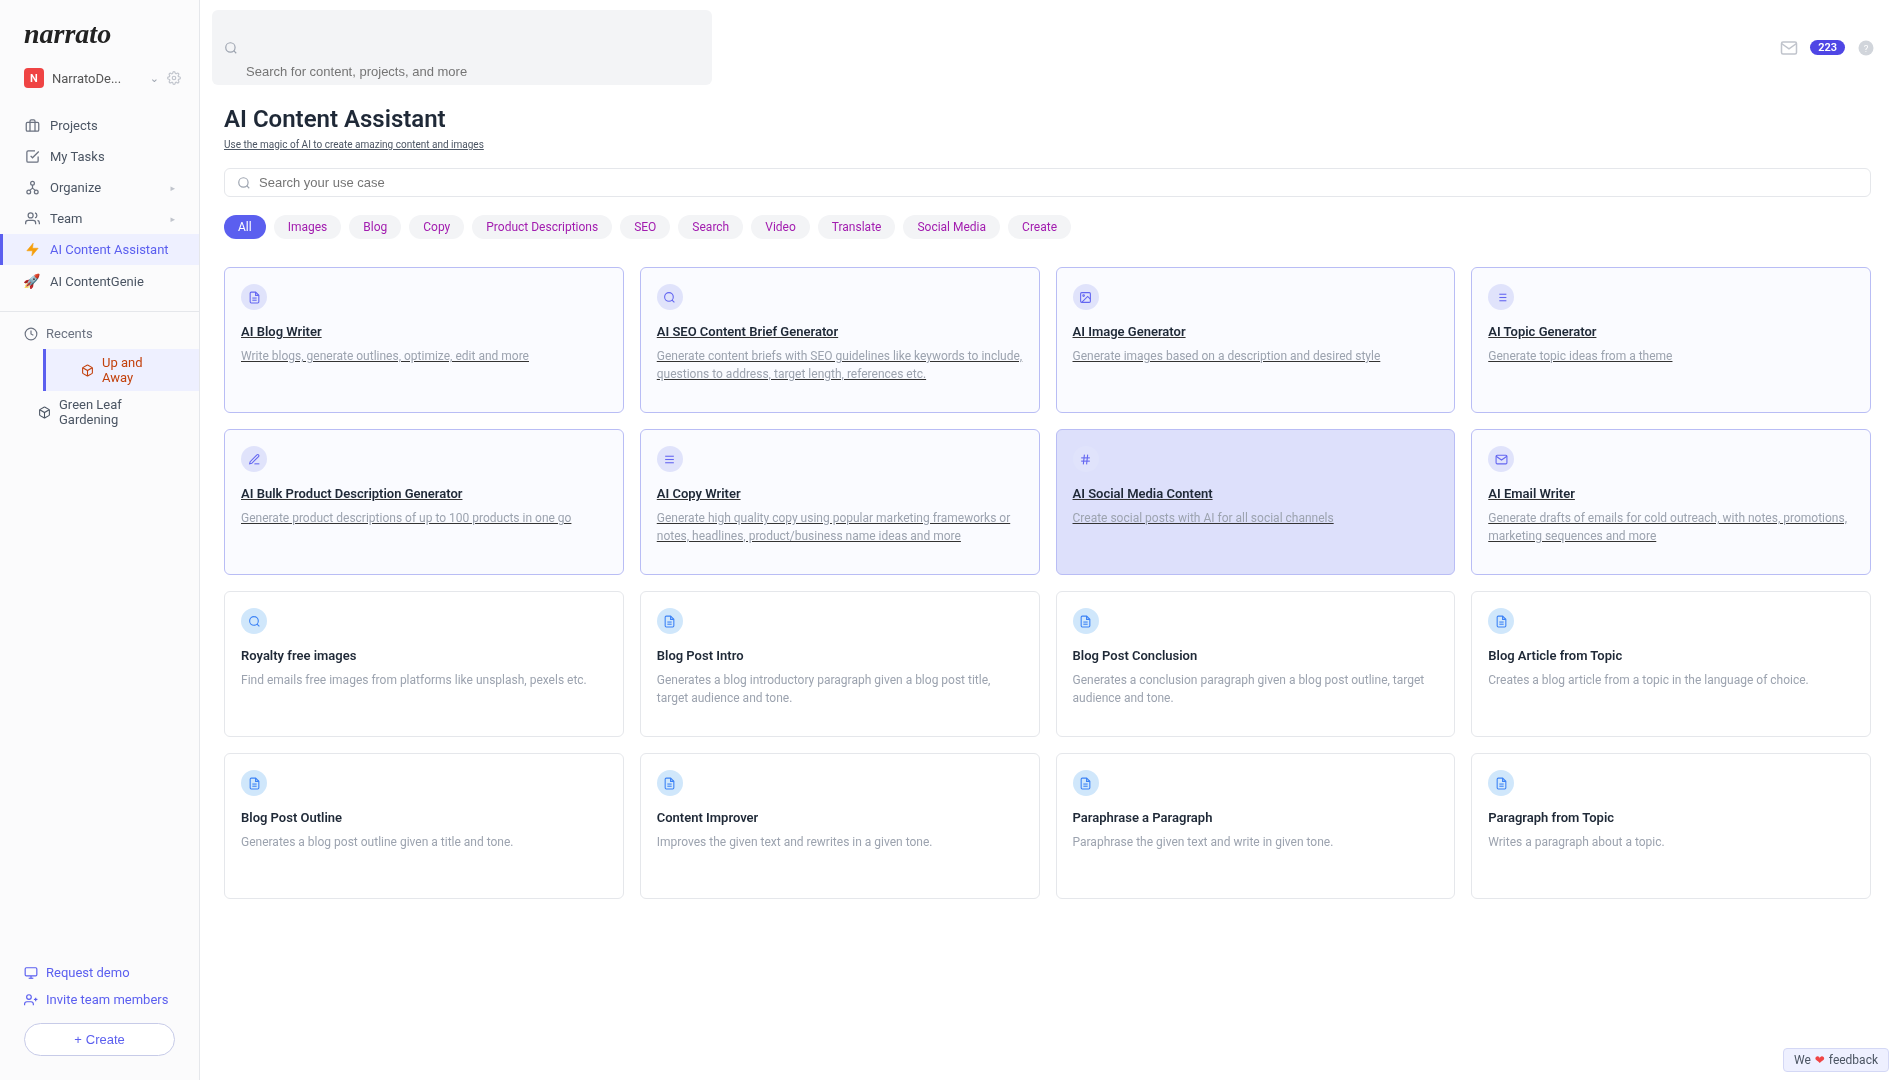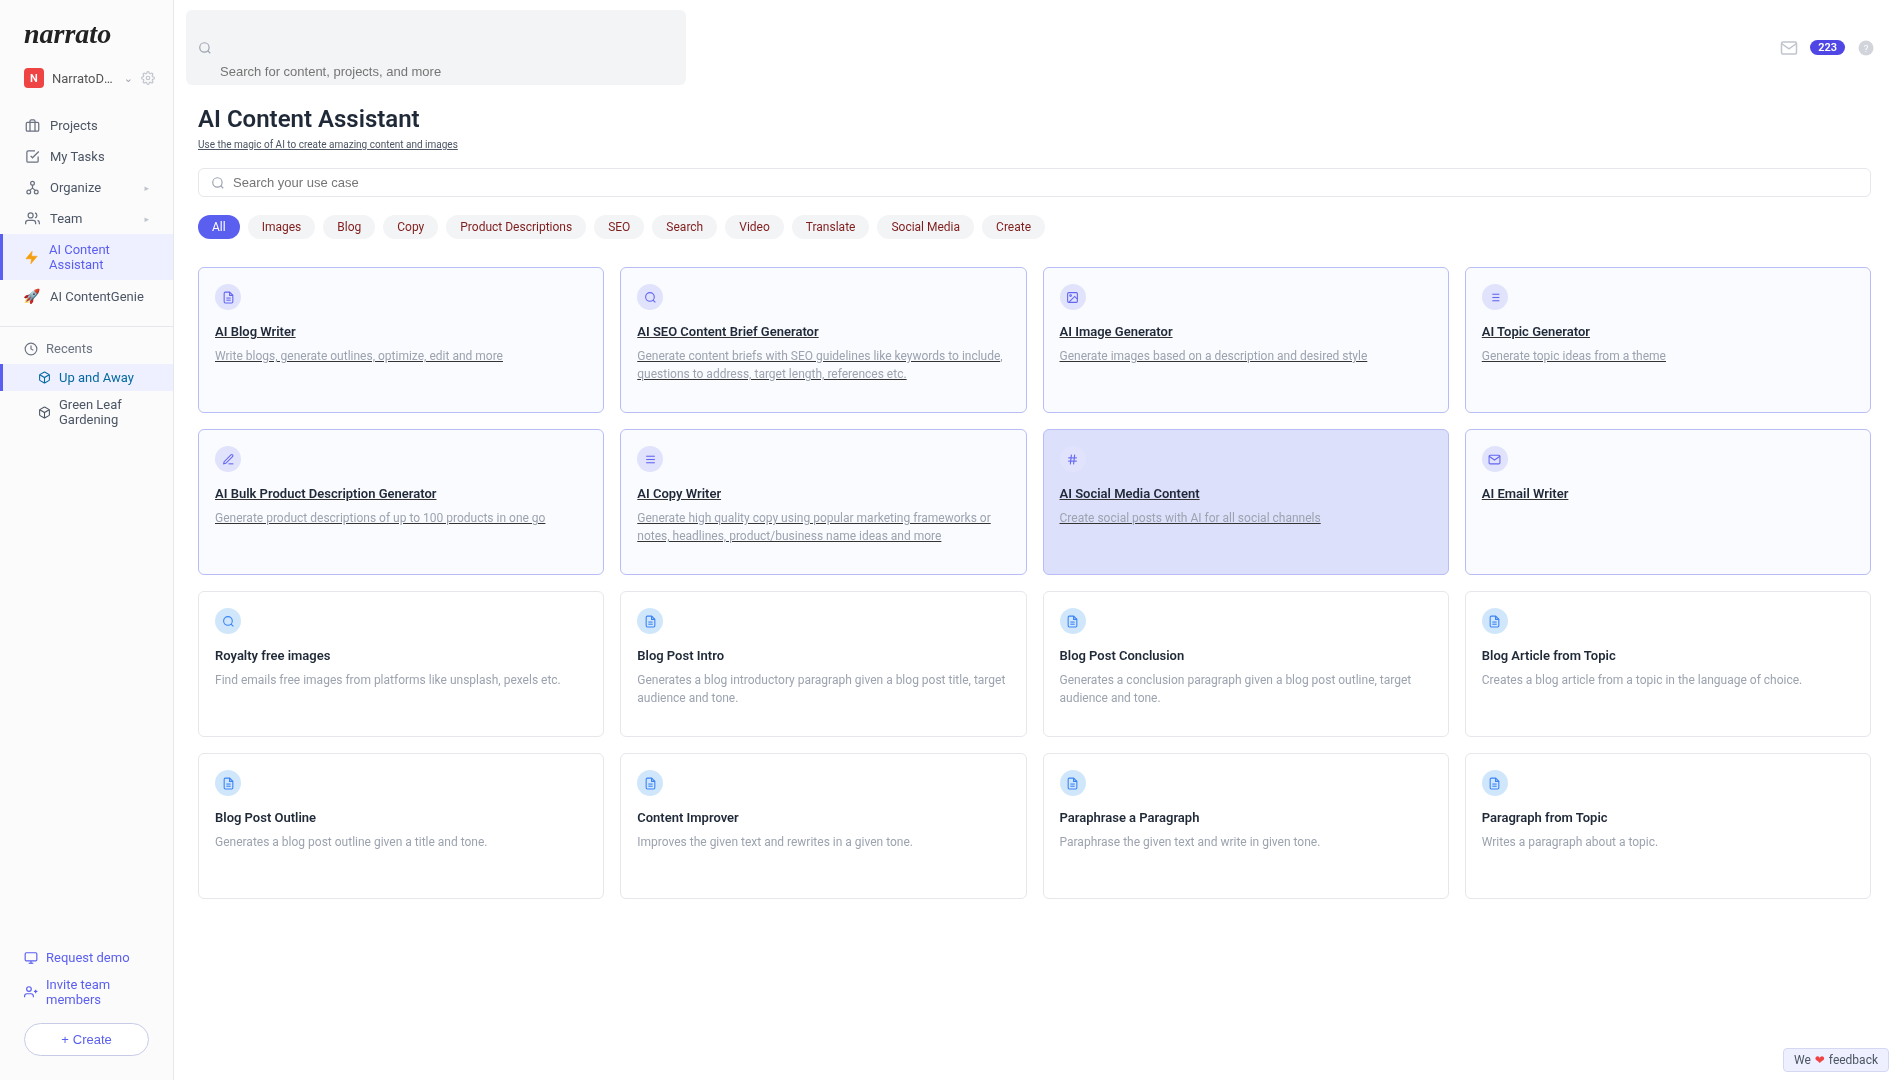--- a/index.html
+++ b/index.html
@@ -1,51 +1,51 @@
 <!DOCTYPE html>
 <html><head>
 <meta charset="utf-8">
 <style>
 *{box-sizing:border-box;margin:0;padding:0;}
 body{font-family:-apple-system,BlinkMacSystemFont,'Segoe UI',Roboto,sans-serif;font-size:13px;color:#333;background:#fff;overflow:hidden;}
 .app{display:flex;width:1899px;height:1080px;transform-origin:top left;}
-.sidebar{width:174px;border-right:1px solid #e5e7eb;display:flex;flex-direction:column;background:#fbfbfc;}
+.sidebar{width:200px;border-right:1px solid #e5e7eb;display:flex;flex-direction:column;background:#fbfbfc;}
 .logo{padding:18px 24px 12px;font-family:Georgia,serif;font-size:28px;font-weight:700;font-style:italic;color:#222;}
 .ws{display:flex;align-items:center;padding:6px 18px 14px 24px;gap:8px;}
 .ws-badge{width:20px;height:20px;border-radius:4px;background:#ef4444;color:#fff;font-size:11px;font-weight:600;display:flex;align-items:center;justify-content:center;}
 .ws-name{color:#555;font-size:13px;flex:1;overflow:hidden;text-overflow:ellipsis;white-space:nowrap;}
 .ws-chev{color:#9ca3af;font-size:11px;}
 .ws-gear{color:#c0c4cc;}
 .nav{padding:8px 0;}
 .nav-item{display:flex;align-items:center;padding:8px 24px;gap:10px;color:#4b5563;font-size:13px;cursor:pointer;}
 .nav-item.active{background:#eef0ff;color:#5b5fef;border-left:3px solid #5b5fef;padding-left:21px;}
 .nav-icon{width:16px;display:flex;justify-content:center;color:#6b7280;}
 .nav-item.active .nav-icon{color:#5b5fef;}
 .nav-arrow{margin-left:auto;color:#c0c4cc;font-size:9px;}
 .sec-divider{height:1px;background:#e5e7eb;margin:6px 0;}
 .sec-label{display:flex;align-items:center;gap:8px;padding:8px 24px;color:#6b7280;font-size:13px;}
 .recent-item{display:flex;align-items:center;gap:8px;padding:6px 24px 6px 38px;color:#4b5563;font-size:13px;cursor:pointer;}
-.recent-item.active{background:#eef0ff;color:#0369a1;border-left:3px solid #5b5fef;padding-left:35px;}
+.recent-item.active{background:#eef0ff;color:#c2410c;border-left:3px solid #5b5fef;padding-left:35px;margin-left:43px;}
 .sidebar-bottom{margin-top:auto;padding:12px 24px 24px;}
 .sb-link{display:flex;align-items:center;gap:8px;color:#5b5fef;font-size:13px;padding:6px 0;cursor:pointer;}
 .create-btn{margin-top:10px;width:100%;border:1px solid #c7cbe8;background:#fff;color:#5b5fef;border-radius:999px;padding:8px 0;font-size:13px;cursor:pointer;display:flex;align-items:center;justify-content:center;gap:4px;}
 .main{flex:1;display:flex;flex-direction:column;overflow:hidden;}
 .topbar{display:flex;align-items:center;padding:10px 24px 10px 12px;gap:12px;}
 .search-box{display:flex;align-items:center;background:#f3f4f6;border-radius:6px;padding:6px 12px;width:500px;gap:8px;color:#9ca3af;}
 .search-box input{border:none;background:transparent;outline:none;font-size:13px;flex:1;color:#374151;margin-top:48px;}
 .tb-spacer{flex:1;}
 .tb-icon{color:#c0c4cc;cursor:pointer;}
 .badge{background:#4f46e5;color:#fff;border-radius:999px;padding:1px 8px;font-size:11px;font-weight:600;}
 .content{flex:1;overflow-y:auto;padding:10px 28px 40px 24px;}
 .page-title{font-size:24px;font-weight:600;color:#1f2937;margin-bottom:6px;}
 .page-sub{font-size:10px;color:#4b5563;margin-bottom:18px;text-decoration:underline;}
 .uc-search{display:flex;align-items:flex-end;border:1px solid #e5e7eb;border-radius:6px;padding:6px 12px;gap:8px;color:#9ca3af;margin-bottom:18px;}
 .uc-search input{border:none;outline:none;font-size:13px;flex:1;color:#374151;}
 .chips{display:flex;gap:8px;flex-wrap:wrap;margin-bottom:28px;}
-.chip{background:#f3f4f6;color:#7f1d1d;border-radius:999px;padding:5px 14px;font-size:12px;cursor:pointer;}
+.chip{background:#f3f4f6;color:#a21caf;border-radius:999px;padding:5px 14px;font-size:12px;cursor:pointer;}
 .chip.active{background:#5b5fef;color:#fff;}
 .grid{display:grid;grid-template-columns:repeat(4,1fr);gap:16px;}
 .card{border:1px solid #e5e7eb;border-radius:6px;padding:16px;min-height:146px;cursor:pointer;}
 .card.featured{border-color:#b9bdf5;background:#fafbff;text-decoration:underline;}
 .card.hovered{background:#dde0fb;border-color:#b9bdf5;}
 .card-icon{width:26px;height:26px;border-radius:999px;display:flex;align-items:center;justify-content:center;margin-bottom:14px;font-size:13px;}
 .card-icon.purple{background:#e0e3fb;color:#6366f1;}
 .card-icon.blue{background:#d0e7fb;color:#3b82f6;}
 .card-title{font-size:13px;font-weight:600;color:#1f2937;margin-bottom:8px;}
 .card-desc{font-size:12px;color:#9ca3af;line-height:1.5;}
@@ -323,20 +323,21 @@
             <div class="card-desc">Create social posts with AI for all social channels</div>
           </div>
           <div class="card featured">
             <div class="card-icon purple">
               <svg width="13" height="13" viewBox="0 0 24 24" fill="none" stroke="currentColor" stroke-width="2">
                 <path d="M4 4h16c1.1 0 2 .9 2 2v12c0 1.1-.9 2-2 2H4c-1.1 0-2-.9-2-2V6c0-1.1.9-2 2-2z"></path>
                 <polyline points="22,6 12,13 2,6"></polyline>
               </svg>
             </div>
             <div class="card-title">AI Email Writer</div>
+            <div class="card-desc">Generate drafts of emails for cold outreach, with notes, promotions, marketing sequences and more</div>
           </div>
           <div class="card">
             <div class="card-icon blue">
               <svg width="13" height="13" viewBox="0 0 24 24" fill="none" stroke="currentColor" stroke-width="2">
                 <circle cx="11" cy="11" r="8"></circle>
                 <line x1="21" y1="21" x2="16.65" y2="16.65"></line>
               </svg>
             </div>
             <div class="card-title">Royalty free images</div>
             <div class="card-desc">Find emails free images from platforms like unsplash, pexels etc.</div>

